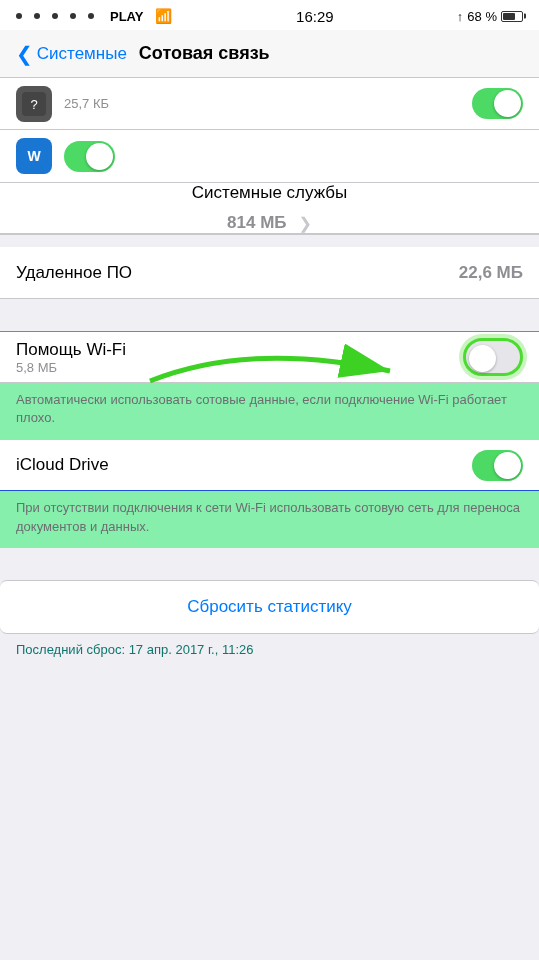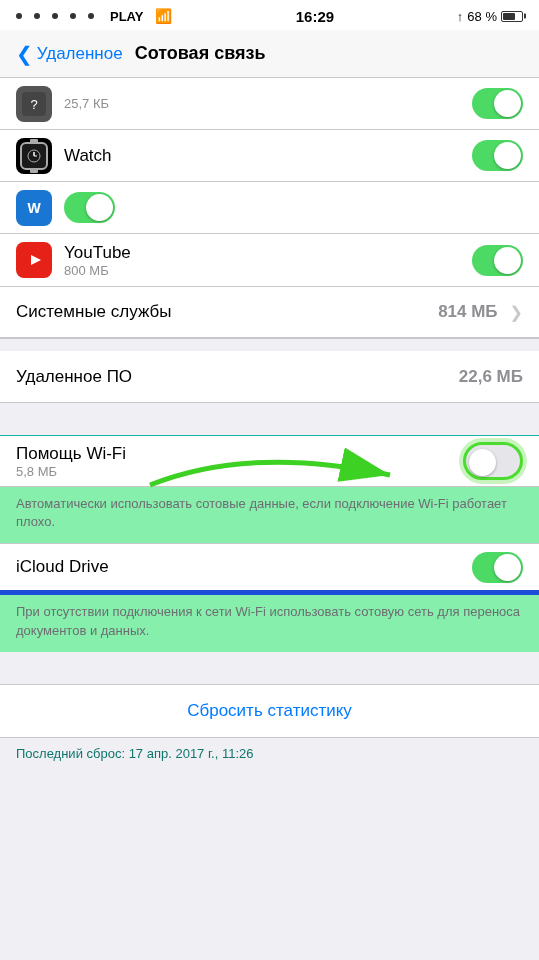--- a/index.html
+++ b/index.html
@@ -15,21 +15,21 @@
     
     .status-bar {
       background: #fff;
       display: flex;
       justify-content: space-between;
       align-items: center;
       padding: 6px 16px 4px 16px;
       height: 30px;
     }
     .status-left { display: flex; align-items: center; gap: 12px; font-size: 13px; font-weight: 600; }
-    .status-center { font-size: 15px; font-weight: 700; }
+    .status-center { font-size: 15px; font-weight: 400; }
     .status-right { display: flex; align-items: center; gap: 4px; font-size: 13px; font-weight: 500; }
     .dot { width: 6px; height: 6px; background: #333; border-radius: 50%; display: inline-block; }
     .battery-icon {
       width: 22px; height: 11px; border: 1.5px solid #333; border-radius: 2px; display: inline-flex; align-items: center; padding: 1px; position: relative;
     }
     .battery-icon::after {
       content: ''; position: absolute; right: -4px; top: 50%; transform: translateY(-50%); width: 2px; height: 5px; background: #333; border-radius: 0 1px 1px 0;
     }
     .battery-fill { width: 68%; height: 100%; background: #333; border-radius: 1px; }
 
@@ -103,20 +103,21 @@
       font-size: 13px;
       color: #6d6d72;
       line-height: 1.4;
     }
 
     
     .reset-section {
       background: #fff;
       padding: 16px;
       text-align: center;
+      border-radius: 7px;
     }
     .reset-text { color: #007aff; font-size: 17px; }
 
     
     .last-reset {
       padding: 8px 16px 12px 16px;
       font-size: 13px;
       color: #0f766e;
     }
 
@@ -153,21 +154,21 @@
     <span>68 %</span>
     <div class="battery-icon">
       <div class="battery-fill"></div>
     </div>
   </div>
 </div>
 
 <div class="nav-bar">
   <div class="nav-back">
     <span class="nav-back-chevron">❮</span>
-    <span>Удаленное</span>
+    <span>Системные</span>
   </div>
   <span class="nav-title">Сотовая связь</span>
 </div>
 
 <div class="section-group">
   <div class="list-item">
     <div class="app-icon" style="background:#555; border-radius:8px;">
       <svg width="24" height="24" viewBox="0 0 24 24">
         <rect width="24" height="24" rx="4" fill="#444"></rect>
         <text x="12" y="17" font-size="13" fill="white" text-anchor="middle">?</text>
@@ -176,74 +177,38 @@
     <div class="item-text">
       <div class="item-subtitle">25,7 КБ</div>
     </div>
     <div class="item-right">
       <div class="toggle on">
         <div class="toggle-thumb"></div>
       </div>
     </div>
   </div>
 
-  <div class="list-item">
-    <div class="app-icon watch">
-      <div class="watch-face">
-        <svg width="16" height="16" viewBox="0 0 16 16">
-          <circle cx="8" cy="8" r="6" fill="none" stroke="#aaa" stroke-width="1"></circle>
-          <line x1="8" y1="8" x2="8" y2="4" stroke="white" stroke-width="1.5"></line>
-          <line x1="8" y1="8" x2="11" y2="8" stroke="white" stroke-width="1"></line>
-        </svg>
-      </div>
-    </div>
-    <div class="item-text">
-      <div class="item-title">Watch</div>
-    </div>
-    <div class="item-right">
-      <div class="toggle on">
-        <div class="toggle-thumb"></div>
-      </div>
-    </div>
-  </div>
 
   <div class="list-item">
     <div class="app-icon webmoney">
       <svg width="28" height="28" viewBox="0 0 28 28">
         <circle cx="14" cy="14" r="14" fill="#1976d2"></circle>
         <text x="14" y="19" font-size="14" fill="white" text-anchor="middle" font-weight="bold">W</text>
       </svg>
     </div>
     <div class="item-right">
       <div class="toggle on">
         <div class="toggle-thumb"></div>
       </div>
     </div>
   </div>
 
-  <div class="list-item">
-    <div class="app-icon youtube">
-      <svg width="28" height="28" viewBox="0 0 28 28">
-        <rect width="28" height="28" rx="6" fill="#e62117"></rect>
-        <polygon points="11,9 21,14 11,19" fill="white"></polygon>
-      </svg>
-    </div>
-    <div class="item-text">
-      <div class="item-title">YouTube</div>
-      <div class="item-subtitle">800 МБ</div>
-    </div>
-    <div class="item-right">
-      <div class="toggle on">
-        <div class="toggle-thumb"></div>
-      </div>
-    </div>
-  </div>
-</div>
-
-<div class="list-item" style="background:#fff; border-top: 1px solid #c8c7cc; border-bottom: 1px solid #c8c7cc;">
+</div>
+
+<div class="list-item" style="background:#fff; border-top: 1px solid #c8c7cc; border-bottom: 1px solid #c8c7cc; flex-direction: column;">
   <div class="item-text">
     <div class="item-title">Системные службы</div>
   </div>
   <div class="item-right">
     <span class="item-value">814 МБ</span>
     <span class="chevron-right">❯</span>
   </div>
 </div>
 
 <div class="group-separator" style="height:1px; background:#c8c7cc;"></div>
@@ -279,21 +244,21 @@
     <div class="item-right">
       <div class="toggle-wifi-off">
         <div class="toggle-thumb" style="position:absolute; width:27px; height:27px; background:#fff; border-radius:50%; left:3px; top:4px; box-shadow:0 1px 3px rgba(0,0,0,0.3);"></div>
       </div>
     </div>
   </div>
 </div>
 
 <div class="description">Автоматически использовать сотовые данные, если подключение Wi-Fi работает плохо.</div>
 
-<div class="list-item" style="background:#fff; border-top:1px solid #c8c7cc; border-bottom:5px solid #1d4ed8;">
+<div class="list-item" style="background:#fff; border-top:1px solid #c8c7cc; border-bottom:1px solid #1d4ed8;">
   <div class="item-text">
     <div class="item-title">iCloud Drive</div>
   </div>
   <div class="item-right">
     <div class="toggle on">
       <div class="toggle-thumb"></div>
     </div>
   </div>
 </div>
 

